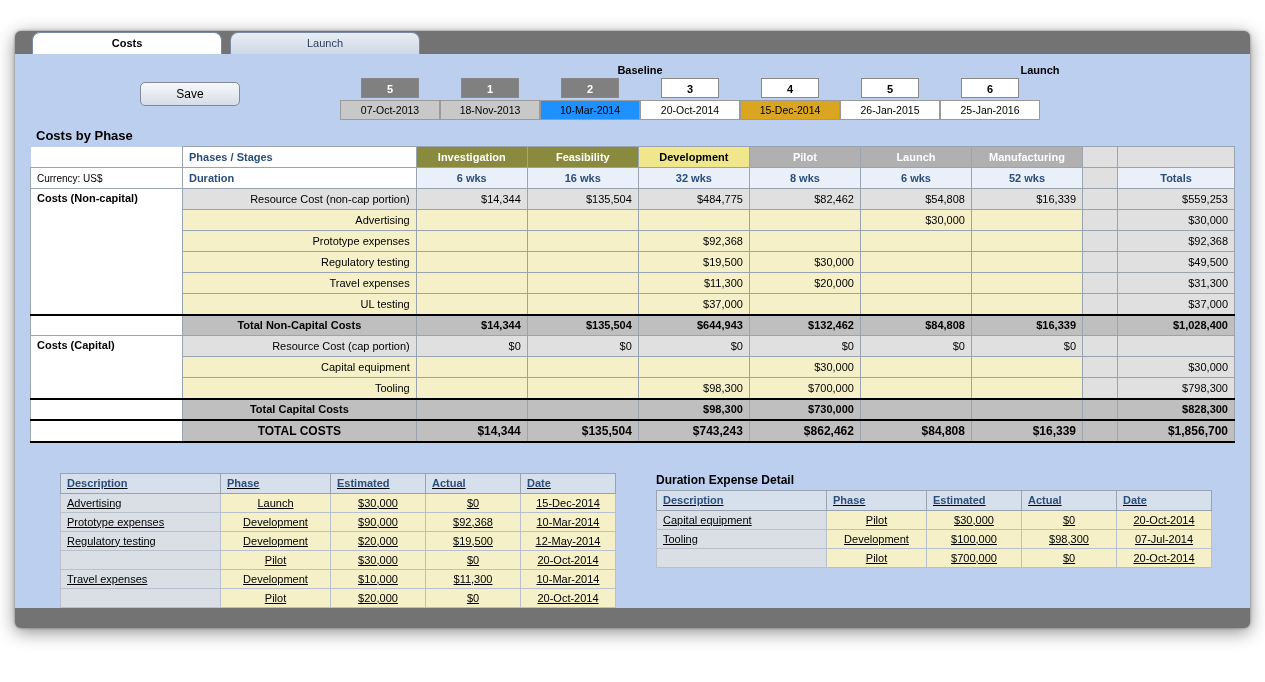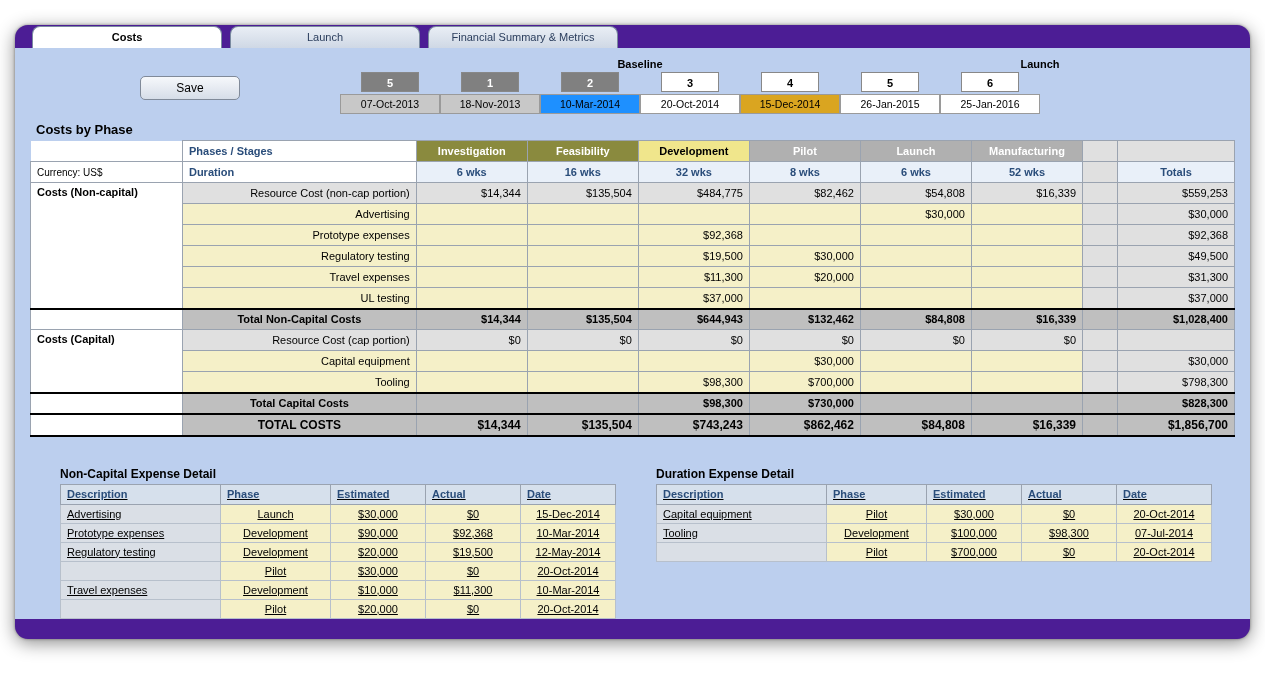--- a/index.html
+++ b/index.html
@@ -3,23 +3,23 @@
 <meta charset="utf-8">
 <style>
   * { box-sizing: border-box; }
   body {
     margin: 0; padding: 15px 10px 25px 10px;
     font-family: Verdana, Arial, sans-serif;
     font-size: 11px;
     background: #fff;
   }
   .page {
-    width: 1235px; margin: 10px auto;
-    background: #4c1d95;
-    border-radius: 13px;
+    width: 1235px; margin: 16px auto;
+    background: #737373;
+    border-radius: 6px;
     box-shadow: 0 4px 18px rgba(0,0,0,0.45), 0 0 3px rgba(0,0,0,0.4);
     padding: 0 0 20px 0;
     position: relative;
   }
   
   .tabstrip { display: flex; padding: 1px 0 0 17px; }
   .tab {
     width: 190px; height: 22px; line-height: 21px; text-align: center;
     border: 1px solid #7a8aa0; border-bottom: none;
     border-radius: 8px 8px 0 0; margin-right: 8px;
@@ -87,21 +87,20 @@
   col.spcol { }
 </style>
 </head>
 <body>
 
 <div class="page">
 
   <div class="tabstrip">
     <div class="tab active">Costs</div>
     <div class="tab">Launch</div>
-    <div class="tab">Financial Summary &amp; Metrics</div>
   </div>
 
   <div class="panel">
     <div class="toprow">
       <div class="savewrap">
         <button class="save-btn">Save</button>
       </div>
       <div class="gatehdr">
         <div class="labels">
           <div class="sp1"></div>
@@ -307,21 +306,20 @@
         <td>$84,808</td>
         <td>$16,339</td>
         <td></td>
         <td>$1,856,700</td>
       </tr>
     </tbody>
       </table>
 
     <div class="lower">
       <div class="lowblk">
-        <div class="lowtitle">Non-Capital Expense Detail</div>
         <table class="detail">
           <colgroup>
               <col style="width:160px">
               <col style="width:110px">
               <col style="width:95px">
               <col style="width:95px">
               <col style="width:95px">
             </colgroup>
           <tbody>
               <tr>

